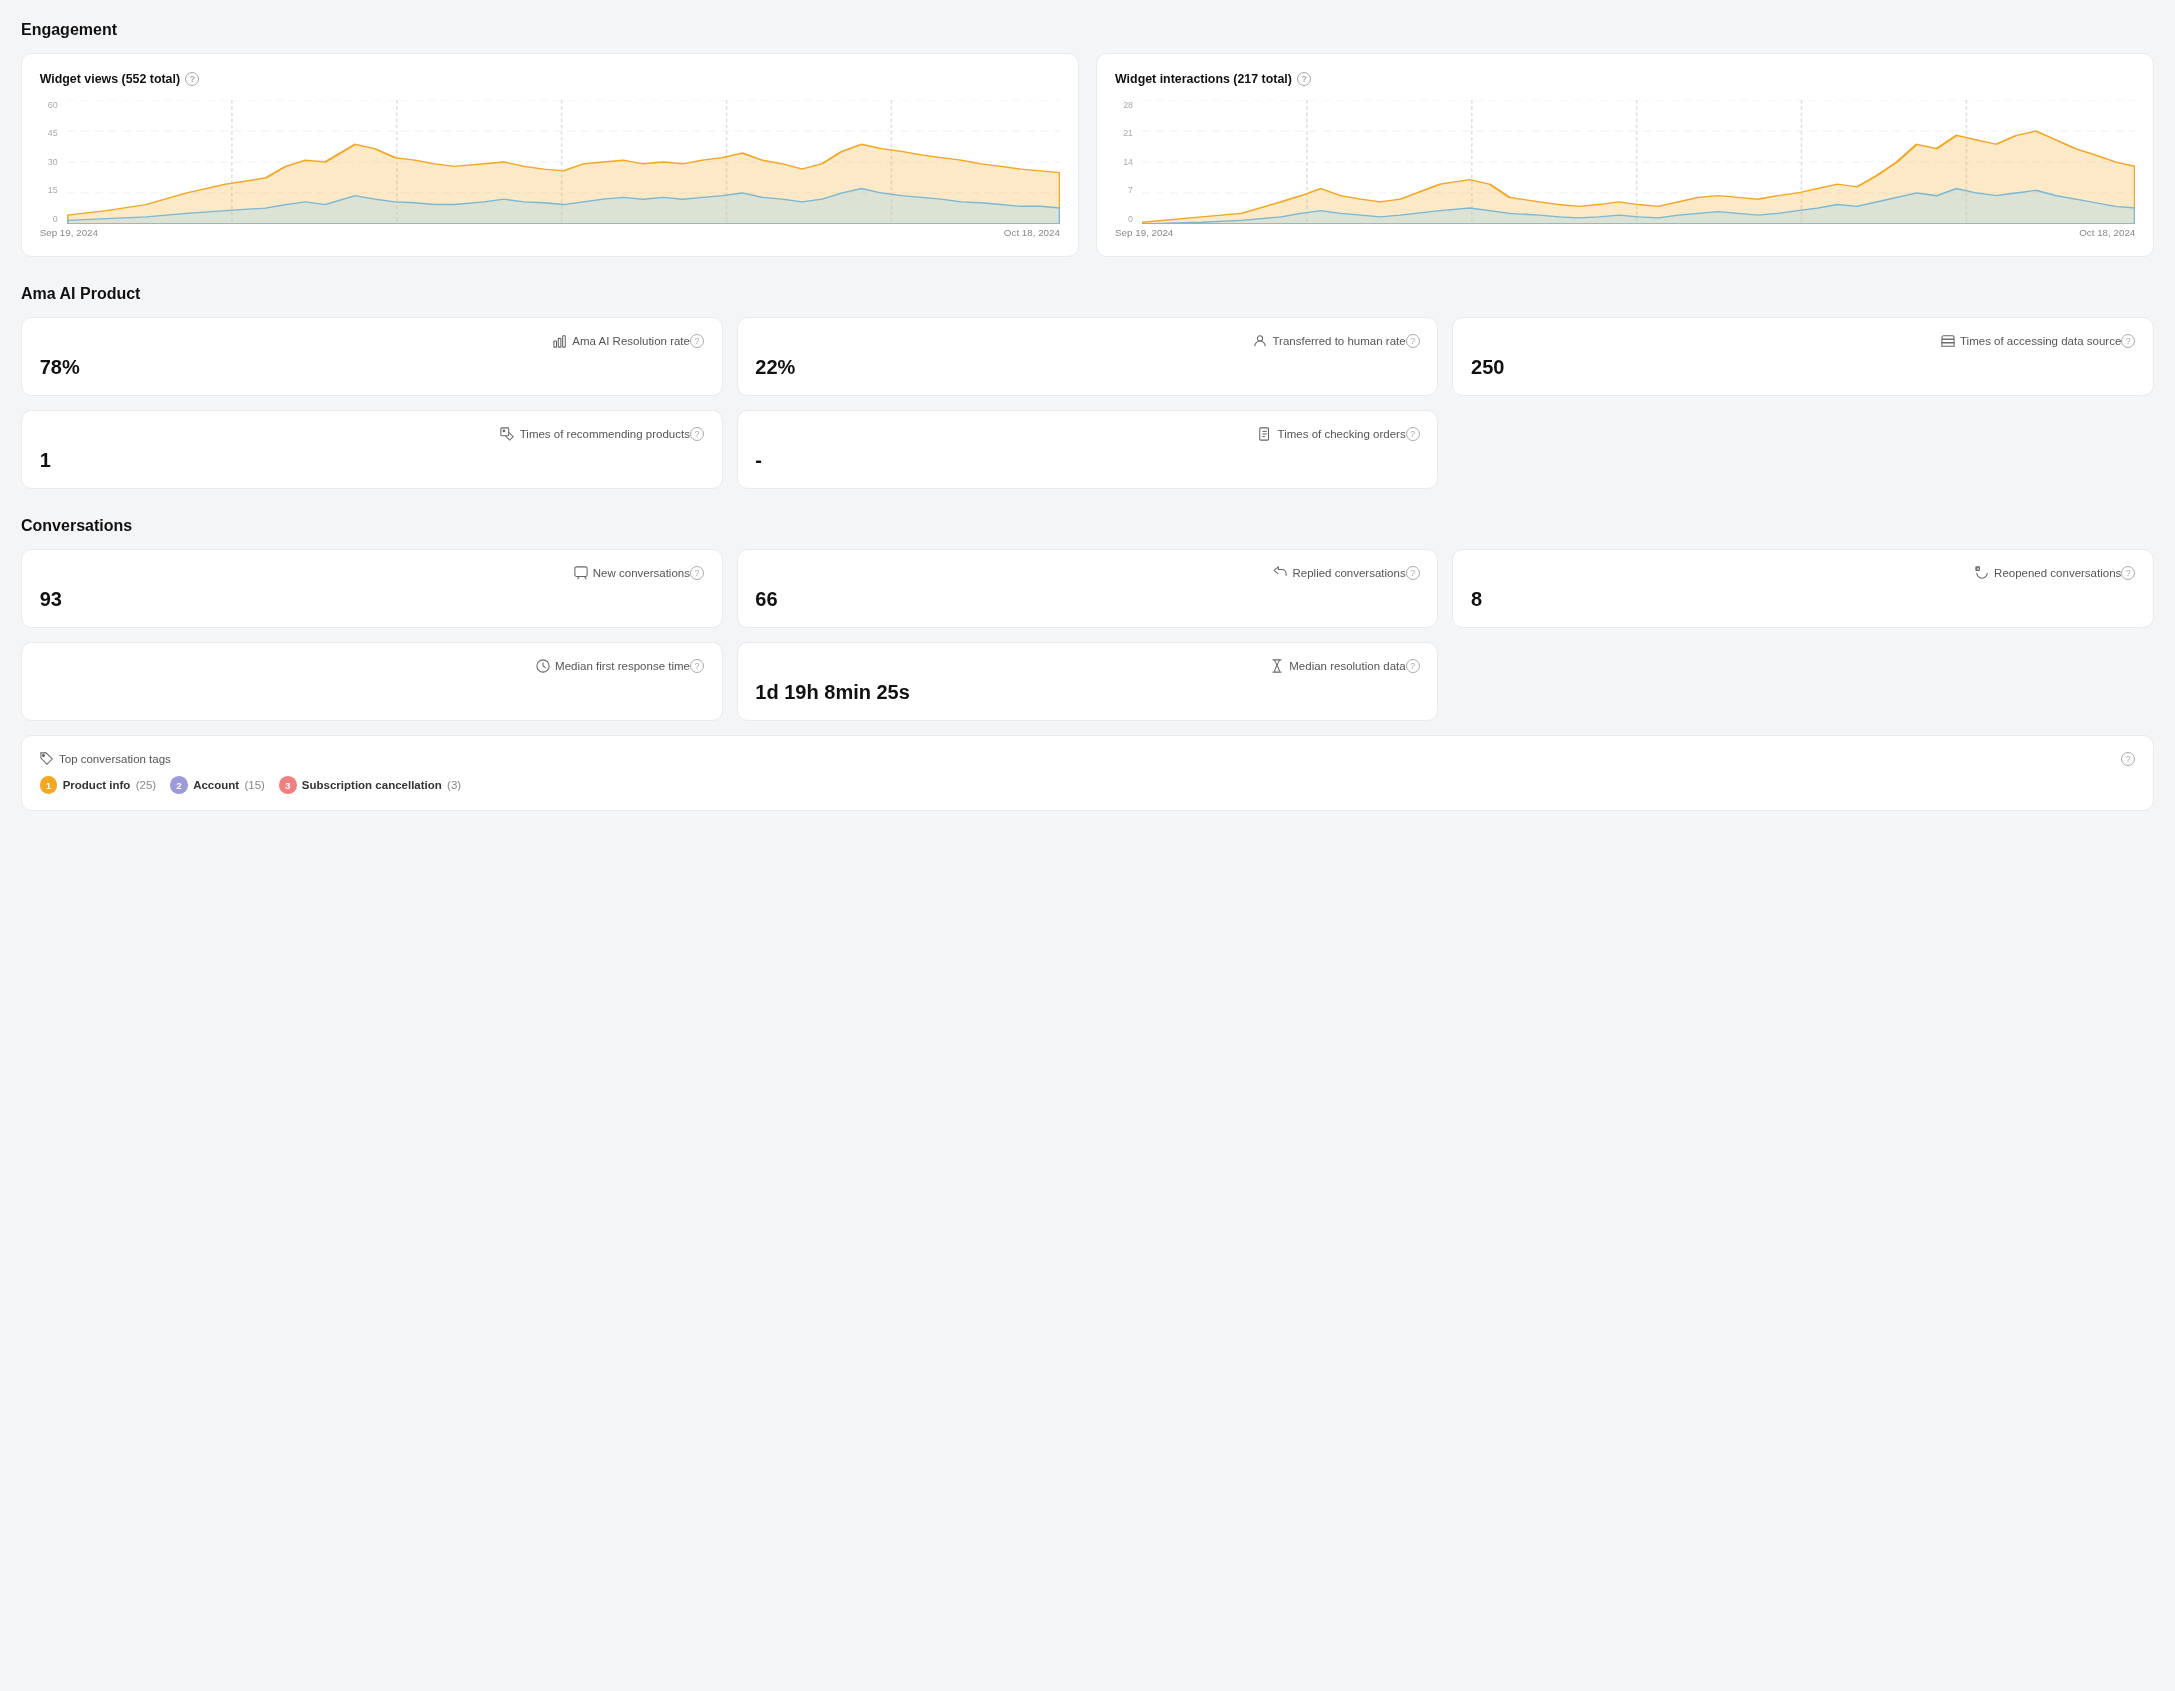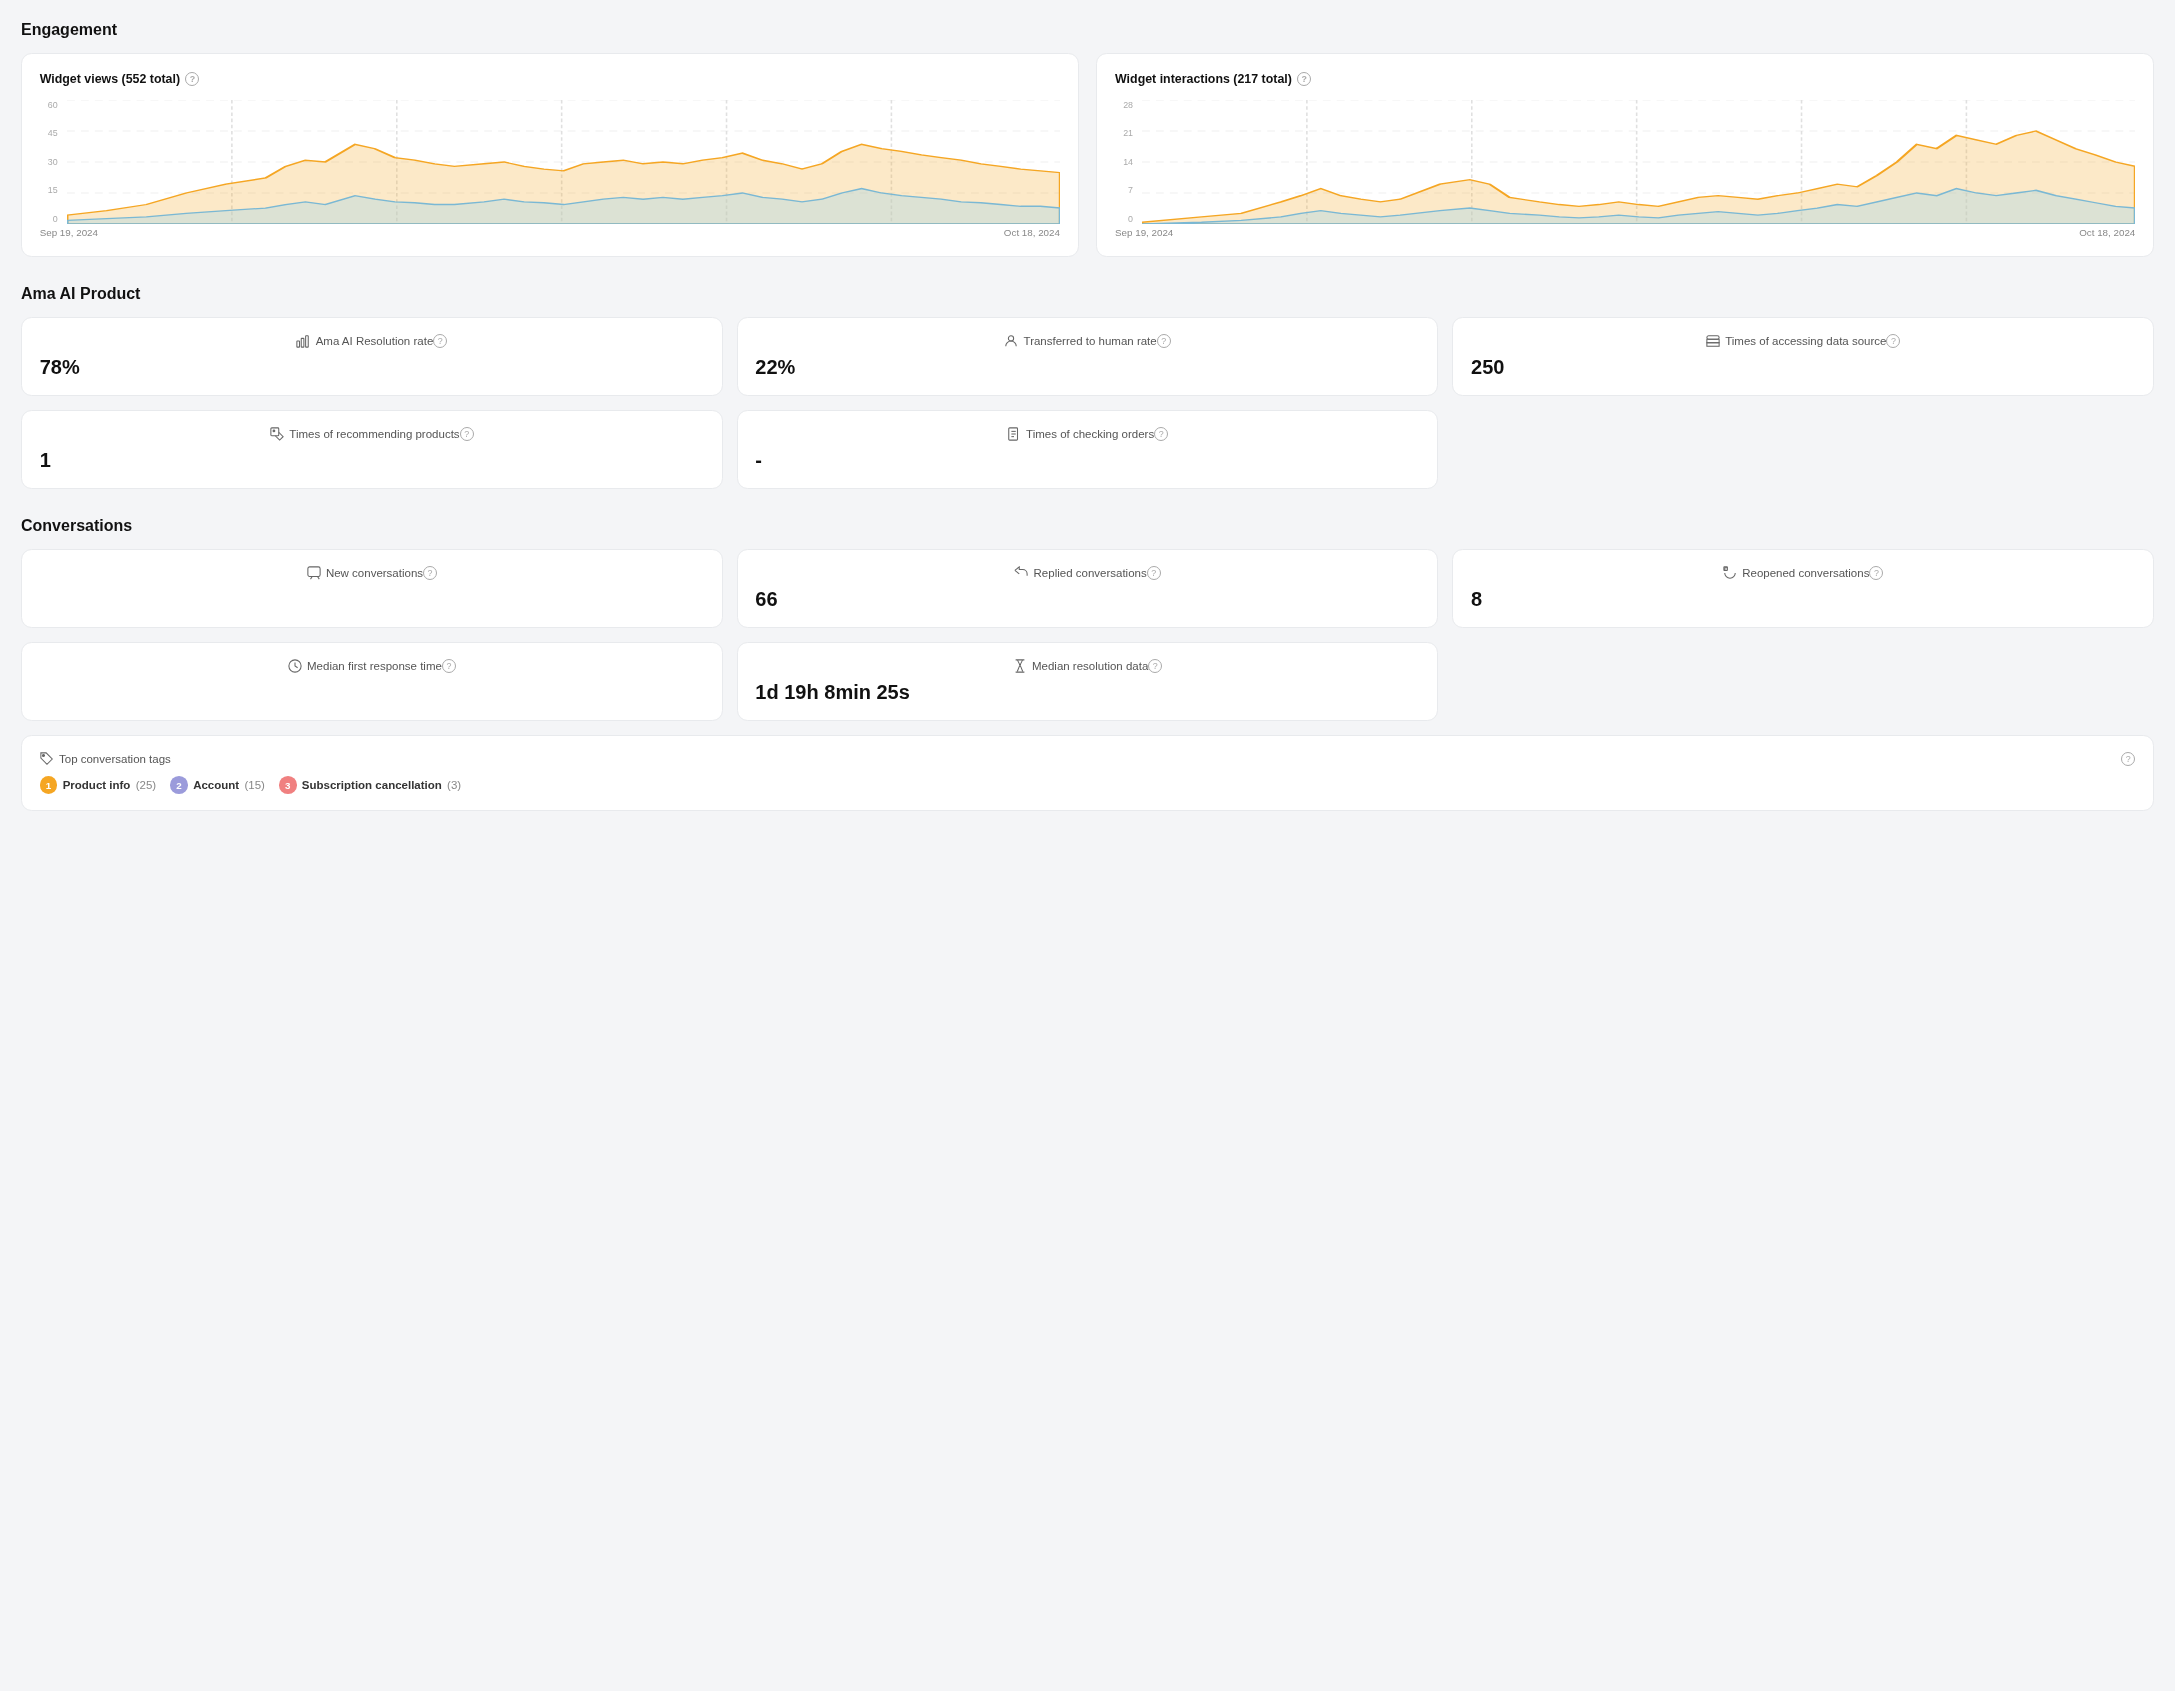--- a/index.html
+++ b/index.html
@@ -100,21 +100,21 @@
       padding: 16px 17.7px;
       border: 0.9px solid #e8eaed;
     }
     .metric-card.empty {
       background: transparent;
       border: none;
     }
     .metric-header {
       display: flex;
       align-items: center;
-      justify-content: center;
+      justify-content: flex-end;
       margin-bottom: 7px;
     }
     .metric-label {
       display: flex;
       align-items: center;
       gap: 5.3px;
       font-size: 11.5px;
       color: #555;
     }
     .metric-value {
@@ -367,20 +367,21 @@
     <div class="metric-header">
       <div class="metric-label">
         <svg width="14" height="14" viewBox="0 0 16 16" fill="none" stroke="#666" stroke-width="1.2">
           <rect x="1" y="1" width="14" height="11" rx="2"></rect>
           <path d="M4 15l2-3h6l2 3"></path>
         </svg>
         <span>New conversations</span>
       </div>
       <span class="help-icon">?</span>
     </div>
+    <div class="metric-value">93</div>
   </div>
 
   <div class="metric-card">
     <div class="metric-header">
       <div class="metric-label">
         <svg width="14" height="14" viewBox="0 0 16 16" fill="none" stroke="#666" stroke-width="1.2">
           <path d="M1 5l5-4v3h4a5 5 0 015 5v2"></path>
           <path d="M1 5l5 4"></path>
         </svg>
         <span>Replied conversations</span>

